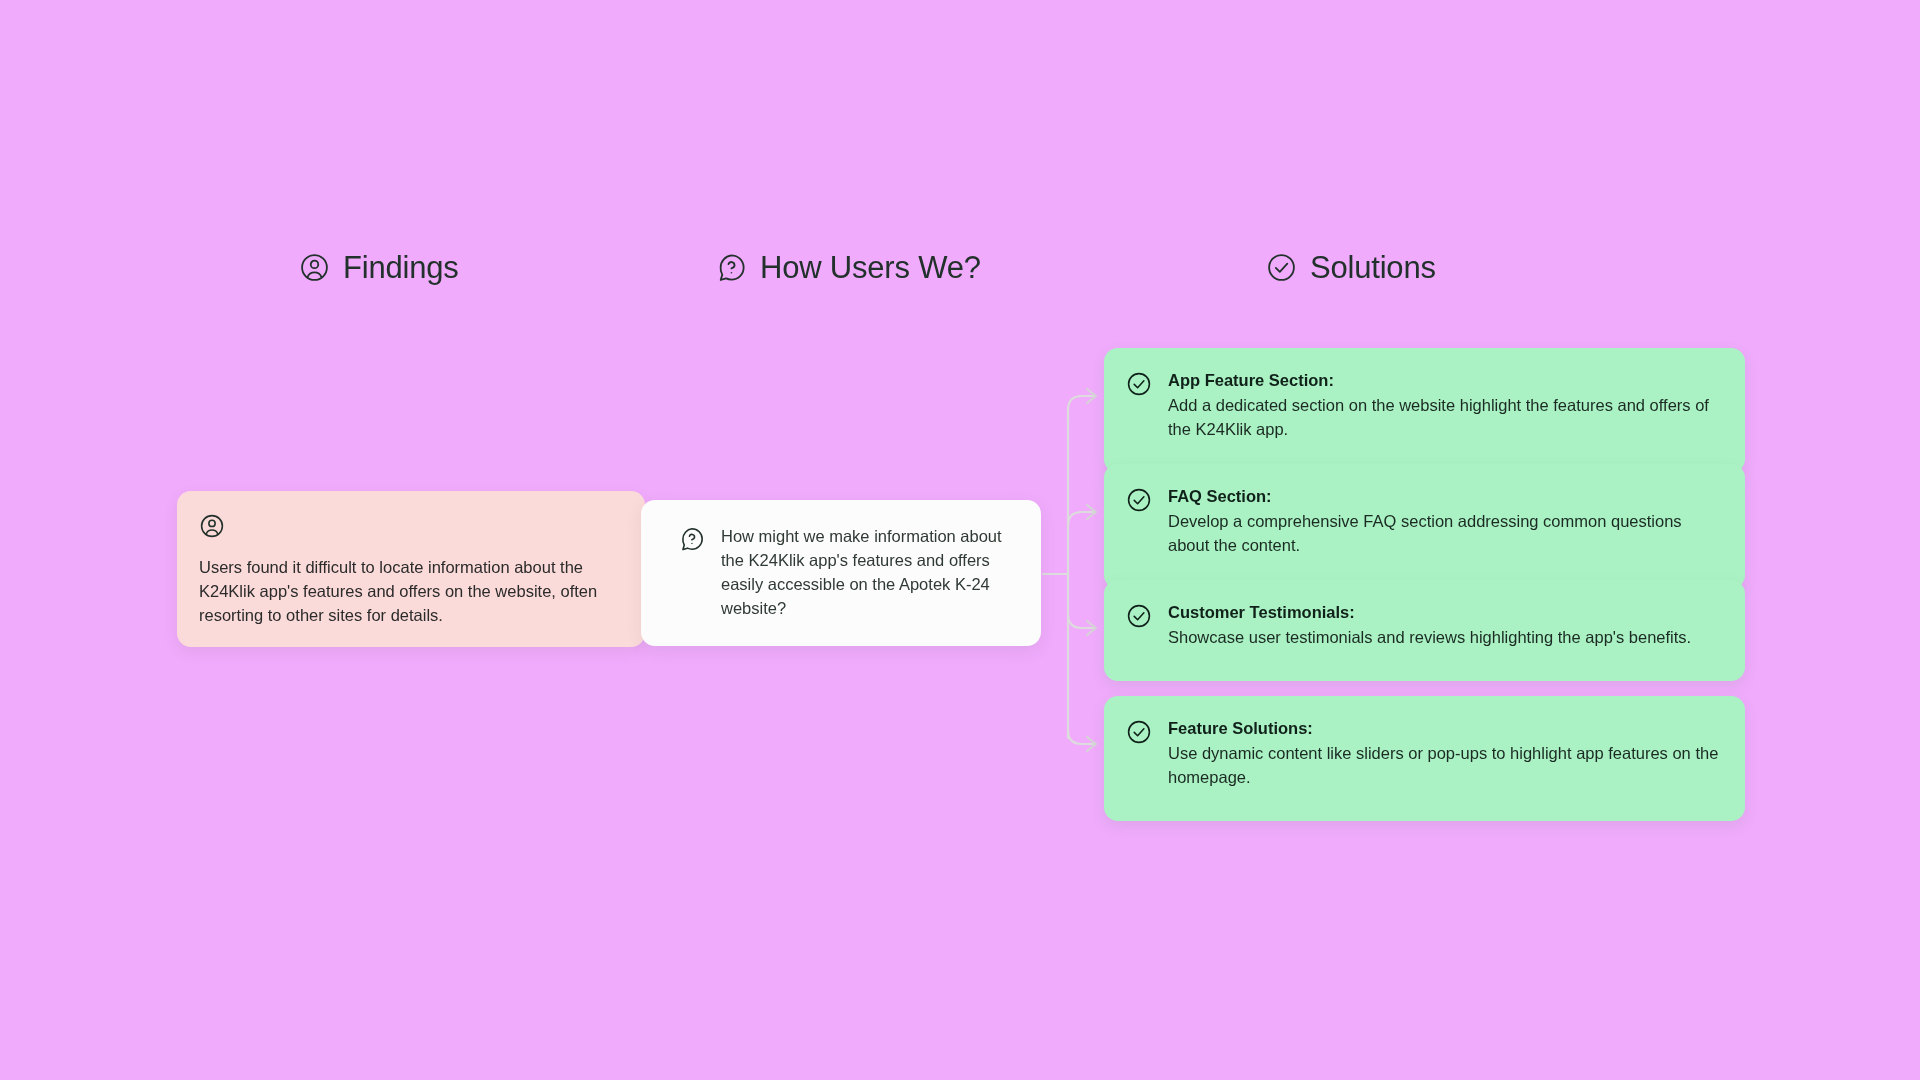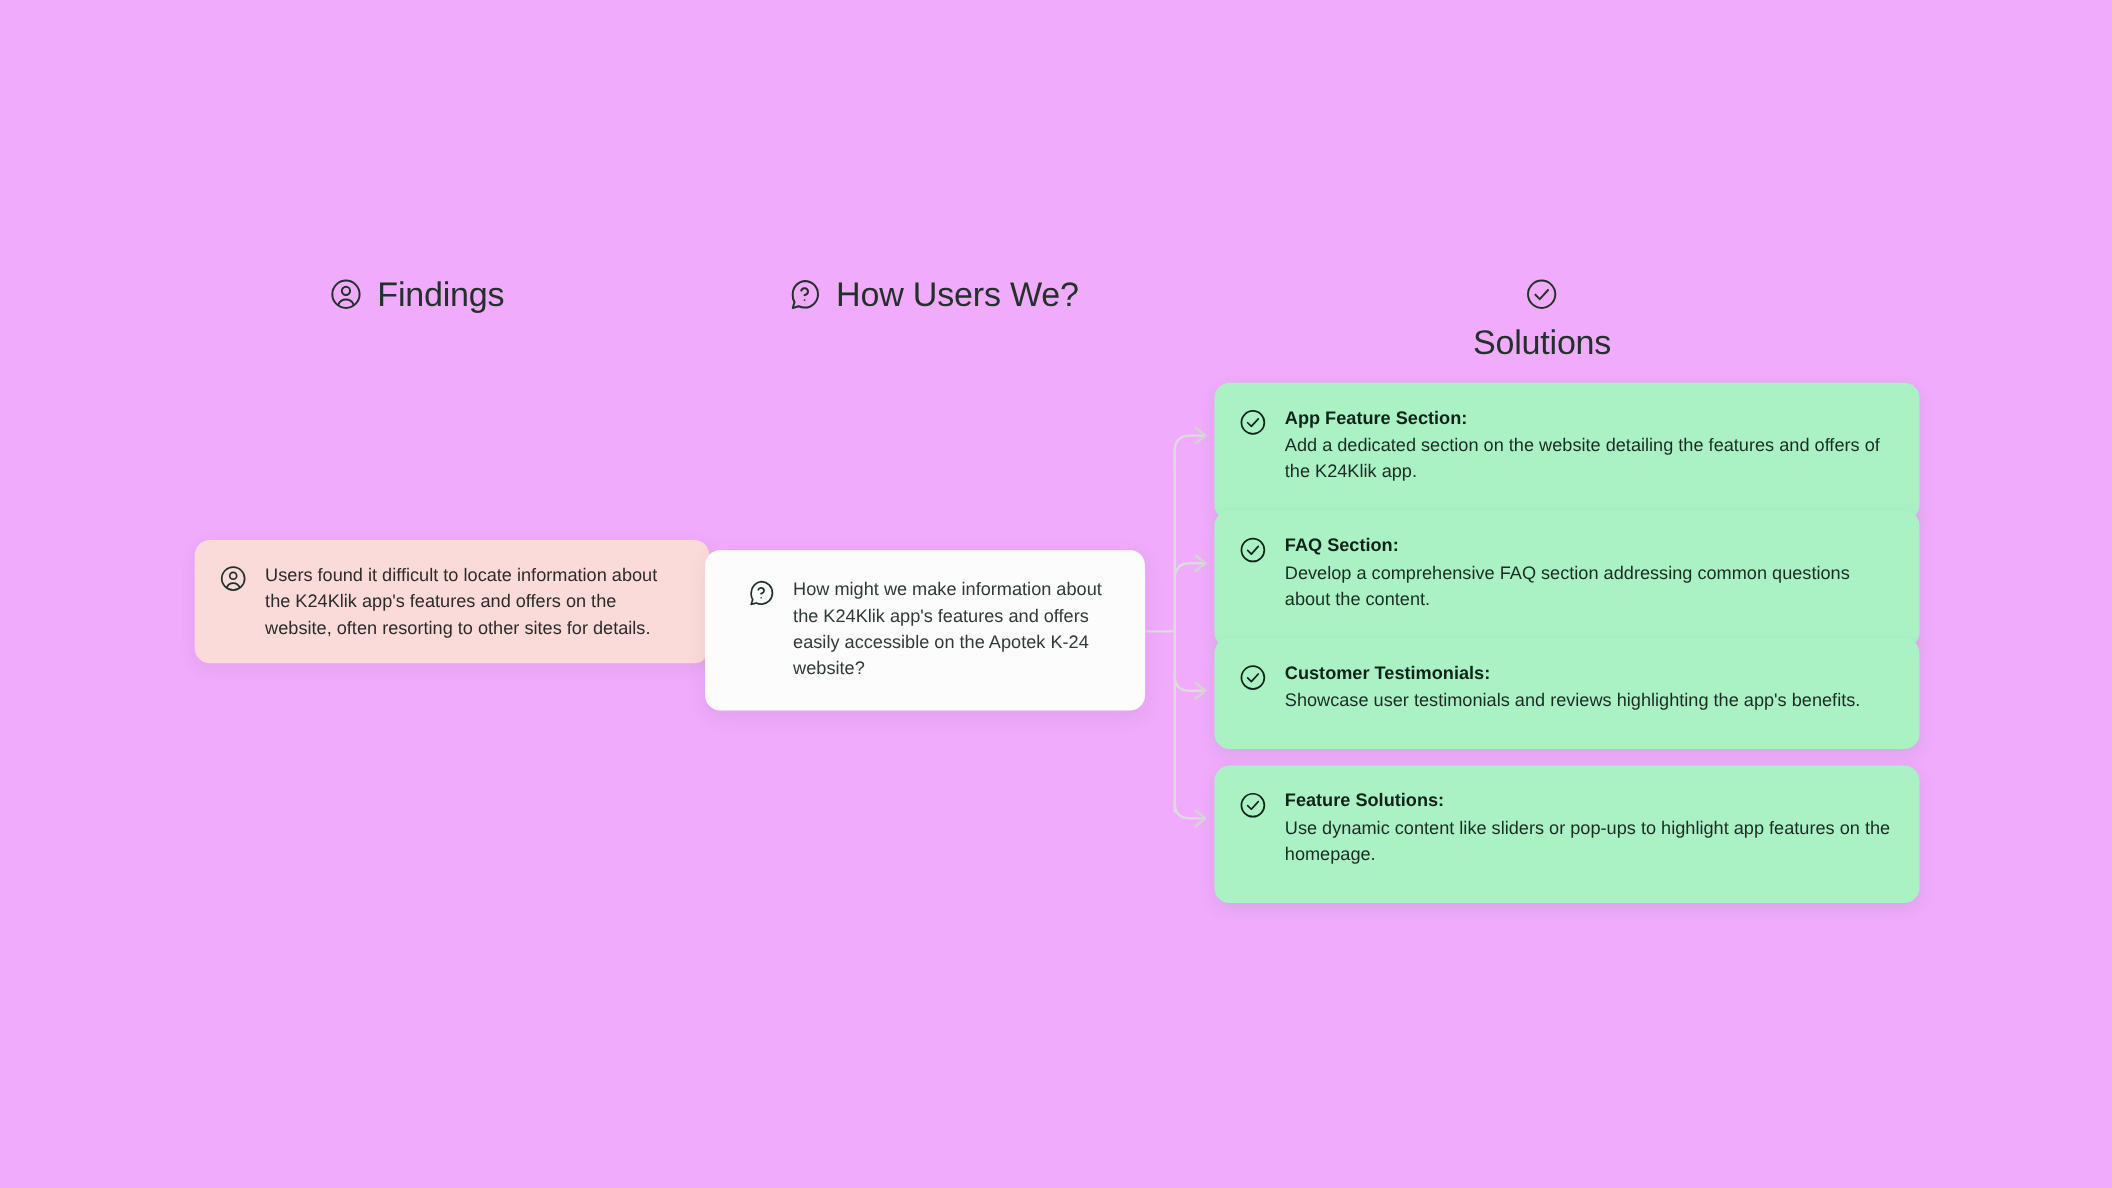--- a/index.html
+++ b/index.html
@@ -38,21 +38,21 @@
   .hdr-icon {
     width: 31px;
     height: 31px;
     display: block;
     flex: none;
   }
   .hdr-icon svg { display: block; width: 31px; height: 31px; }
 
   #hdr-findings  { left: 299px; top: 252px; }
   #hdr-hmw       { left: 716px; top: 252px; }
-  #hdr-solutions { left: 1339px; top: 252px; flex-direction: column; }
+  #hdr-solutions { left: 1266px; top: 252px; }
 
   
   .card {
     position: absolute;
     border-radius: 14px;
     display: flex;
     align-items: flex-start;
     gap: 16px;
     padding: 20px 22px 20px 22px;
   }
@@ -65,20 +65,21 @@
   .card .card-icon svg { display: block; width: 26px; height: 26px; }
   .card .card-body { flex: 1 1 auto; min-width: 0; }
 
   
   #card-findings {
     left: 177px;
     top: 491px;
     width: 468px;
     background: #fbdbd9;
     box-shadow: 0 5px 14px rgba(120, 90, 90, 0.10);
+    flex-direction: column;
   }
   #card-findings .finding-text {
     font-size: 16.5px;
     line-height: 24px;
     color: #2b2b2b;
     font-weight: 400;
   }
 
   
   #card-hmw {
@@ -230,21 +231,21 @@
 
   <div class="card card-solution" id="card-sol-0">
     <span class="card-icon">
       <svg viewBox="0 0 24 24" fill="none" stroke="#10211a" stroke-width="1.45" stroke-linecap="round" stroke-linejoin="round">
         <circle cx="12" cy="12" r="9.6"></circle>
         <path d="M7.6 12.3l3.1 3.1 5.8-6.4"></path>
       </svg>
     </span>
     <div class="card-body">
       <div class="sol-title">App Feature Section:</div>
-      <div class="sol-desc">Add a dedicated section on the website detailing the features and offers of the K24Klik app.</div>
+      <div class="sol-desc">Add a dedicated section on the website highlight the features and offers of the K24Klik app.</div>
     </div>
   </div>
 
   <div class="card card-solution" id="card-sol-1">
     <span class="card-icon">
       <svg viewBox="0 0 24 24" fill="none" stroke="#10211a" stroke-width="1.45" stroke-linecap="round" stroke-linejoin="round">
         <circle cx="12" cy="12" r="9.6"></circle>
         <path d="M7.6 12.3l3.1 3.1 5.8-6.4"></path>
       </svg>
     </span>

